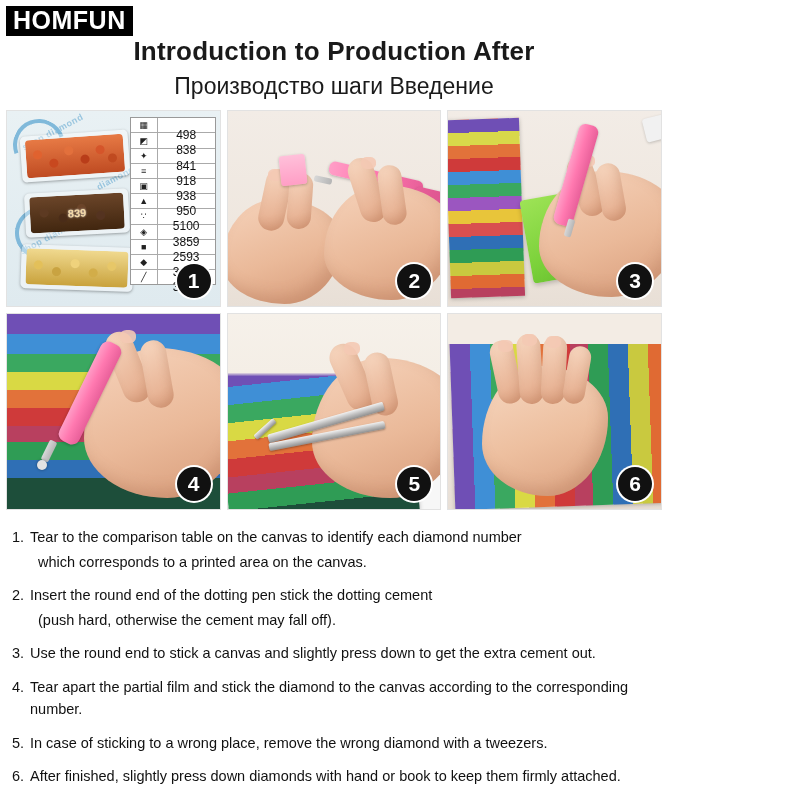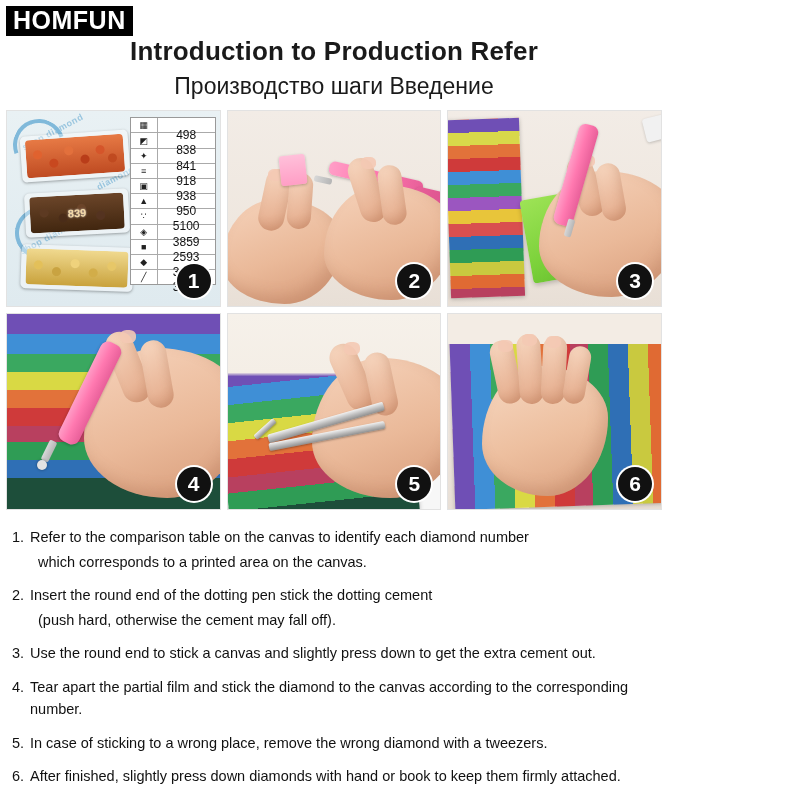--- a/index.html
+++ b/index.html
@@ -266,21 +266,21 @@
 </head>
 <body>
 
 <div class="page">
 
   <div class="brand-bar">
     <span class="brand-logo">HOMFUN</span>
   </div>
 
   <div class="title-block">
-    <div class="title-en">Introduction to Production Refer</div>
+    <div class="title-en">Introduction to Production After</div>
     <div class="title-ru">Производство шаги Введение</div>
   </div>
 
   <div class="grid">
 
     <div class="cell">
       <div class="c1-bg"></div>
       <div class="c1-swirl" style="left:6px; top:8px; transform:rotate(25deg);"></div>
       <div class="c1-swirl" style="left:8px; top:96px; transform:rotate(-35deg);"></div>
       <div class="c1-wm" style="left:12px; top:16px; transform:rotate(-28deg);">shop diamond</div>
@@ -486,21 +486,21 @@
       <div class="badge">6</div>
     </div>
 
   </div>
 
   <div class="instructions">
 
     <div class="ins-item">
       <div class="ins-num">1.</div>
       <div class="ins-text">
-        <p>Refer to the comparison table on the canvas to identify each diamond number</p>
+        <p>Tear to the comparison table on the canvas to identify each diamond number</p>
         <p class="second">which corresponds to a printed area on the canvas.</p>
       </div>
     </div>
 
     <div class="ins-item">
       <div class="ins-num">2.</div>
       <div class="ins-text">
         <p>Insert the round end of the dotting pen stick the dotting cement</p>
         <p class="second">(push hard, otherwise the cement may fall off).</p>
       </div>

